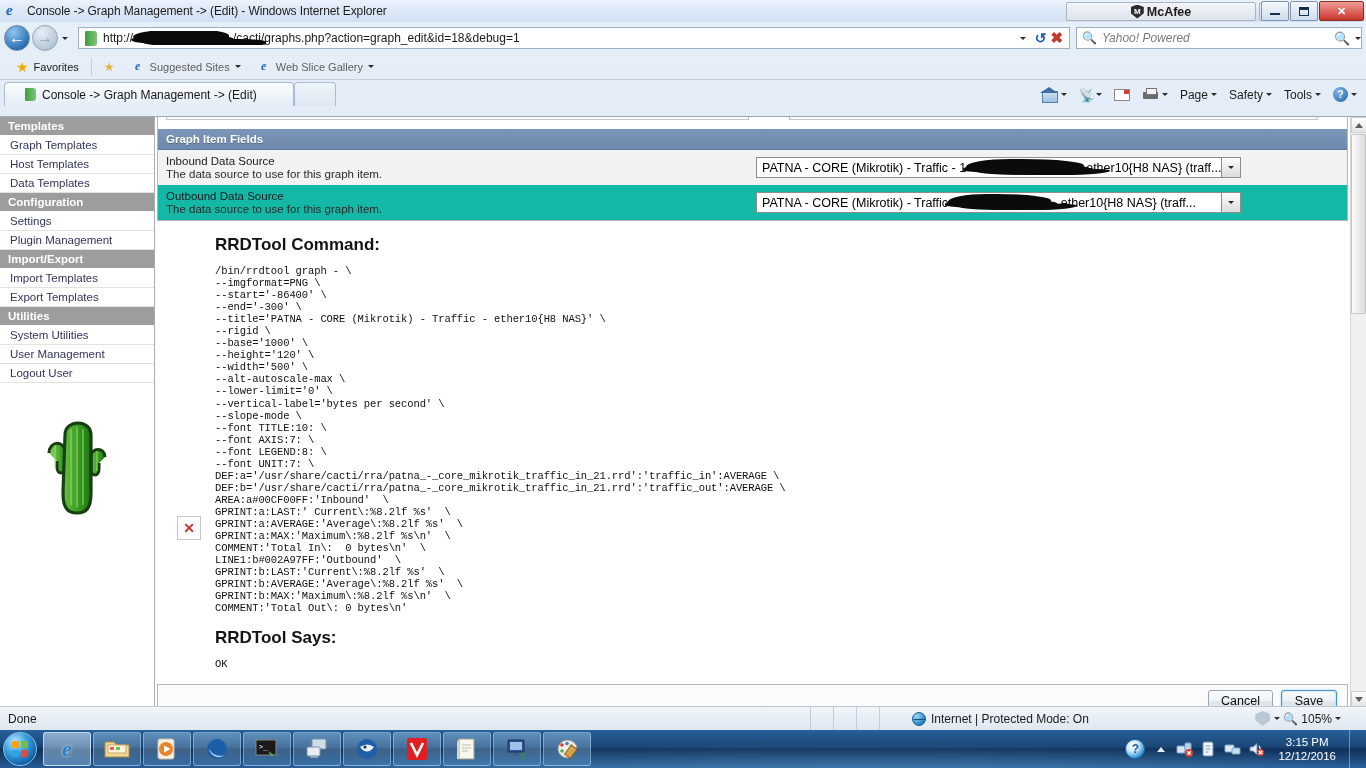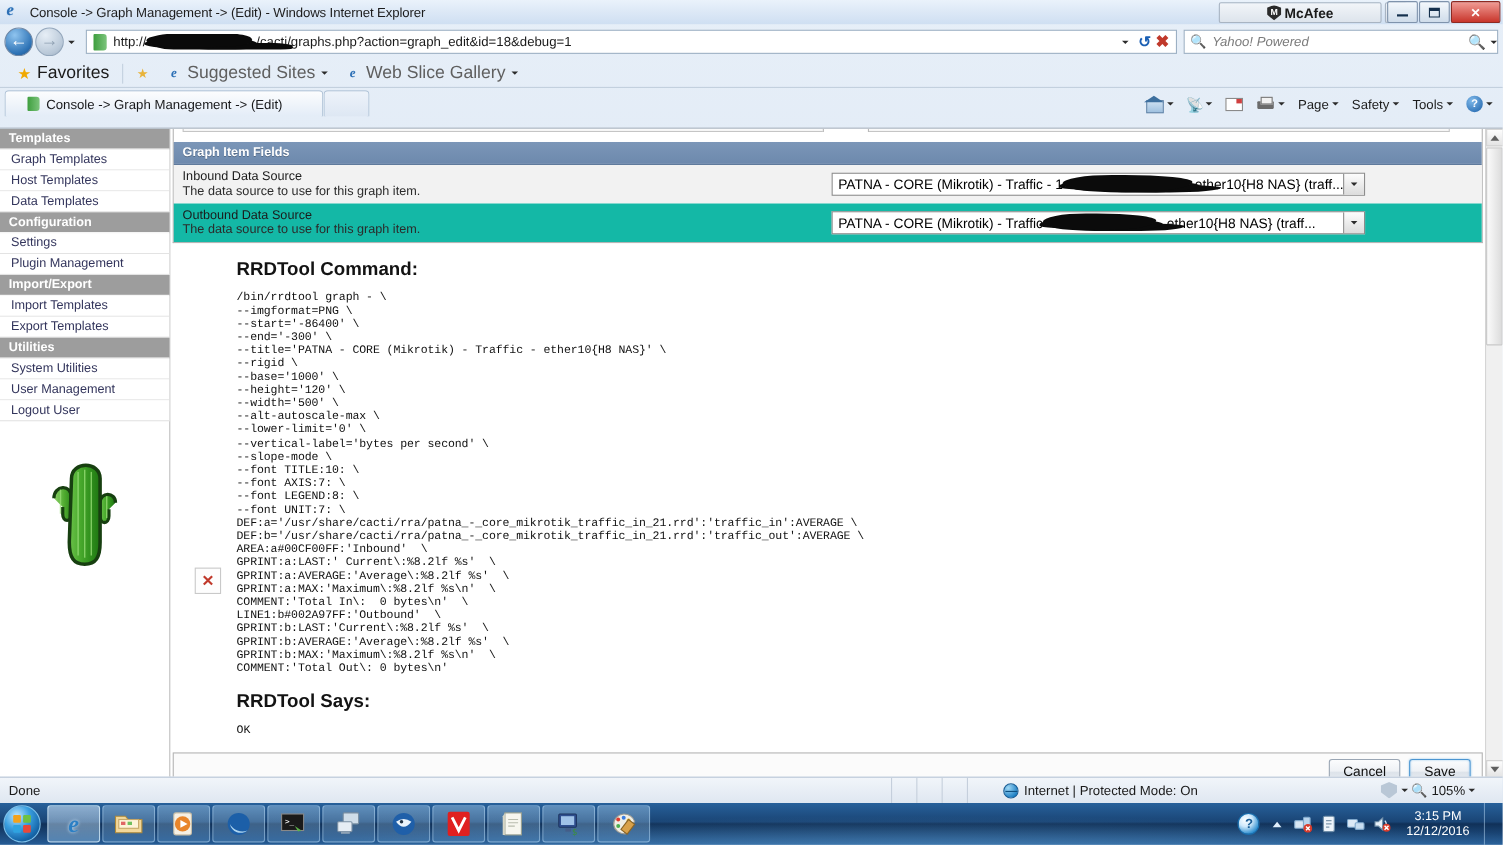--- a/index.html
+++ b/index.html
@@ -34,21 +34,21 @@
     font-style: italic; font-weight: bold;
     font-size: 15px; color: #2c6fb5; line-height: 15px;
     text-shadow: 0 0 1px #7fb2e0;
   }
   .title-text {
     font-size: 12px; color: #1c1c1c;
     white-space: nowrap; letter-spacing: -0.1px;
   }
   .mcafee-box {
     position: absolute; right: 110px; top: 2px;
-    width: 148px; height: 19px;
+    width: 190px; height: 19px;
     background: linear-gradient(to bottom,#f2f5f9,#dde4ec);
     border: 1px solid #a8b4c2; border-radius: 2px;
     display: flex; align-items: center; justify-content: center;
   }
   .mcafee-shield {
     width: 13px; height: 14px; margin-right: 3px;
     background: #2b2b2b;
     clip-path: polygon(50% 0, 100% 18%, 100% 62%, 50% 100%, 0 62%, 0 18%);
     position: relative;
   }
@@ -127,21 +127,21 @@
   .search-ph { color:#7b7b7b; font-style: italic; font-size:12px; }
   .search-go { margin-left:auto; display:flex; align-items:center;}
   .mag-blue { color:#1d5fa8; font-size:13px; font-weight:bold; margin-right:4px;}
 
   
   .favbar { height: 26px; display:flex; align-items:center; padding-left:8px; gap:0px;
             border-bottom:1px solid #c3d0de; }
   .fav-item { display:flex; align-items:center; gap:5px; padding: 0 8px; height:22px; white-space:nowrap;}
   .star { color:#f0a800; font-size:14px; line-height:1;}
   .star.sm { font-size: 12px; color:#e8b33a;}
-  .fav-label { font-size:16px; color:#1a1a1a;}
+  .fav-label { font-size:11px; color:#1a1a1a;}
   .fav-label.gray { color:#5f5f5f; }
   .fav-sep { width:1px; height:18px; background:#c3d0de; margin:0 4px;}
   .ie-mini {
     width:14px;height:14px; display:flex;align-items:center;justify-content:center;
     font-family:"Liberation Serif",serif; font-style:italic;font-weight:bold;
     font-size:12px;color:#2c6fb5;
   }
 
   
   .tabrow { height: 26px; display:flex; align-items:flex-end; padding-left:4px; position:relative;}

